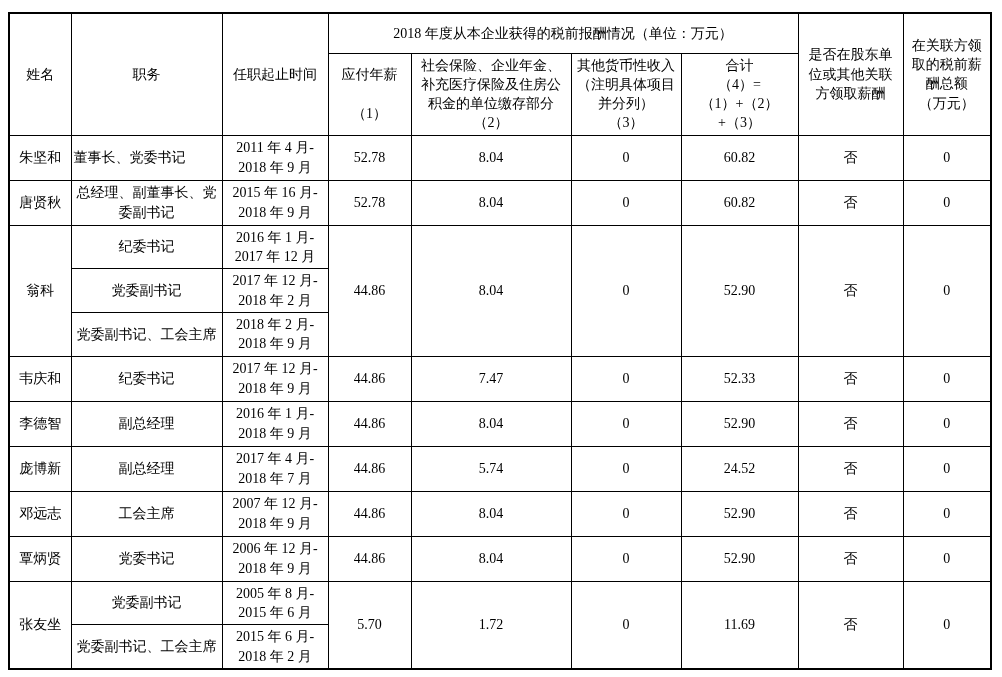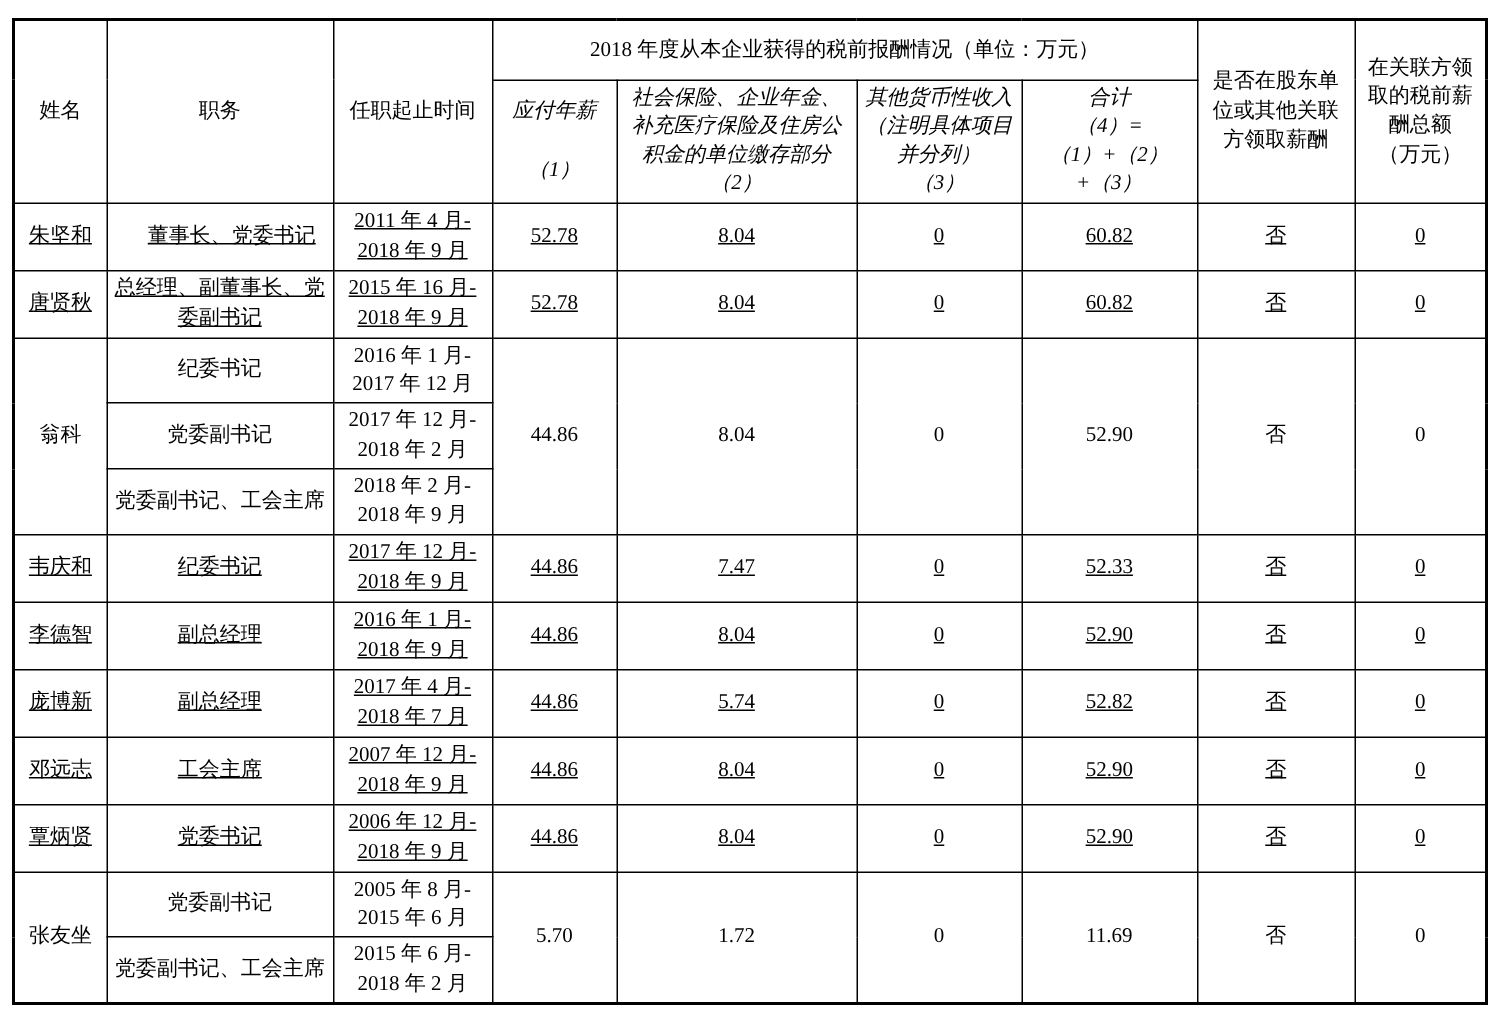--- a/index.html
+++ b/index.html
@@ -30,26 +30,26 @@
     font-weight: normal;
     font-size: 14px;
     line-height: 1.38;
     text-align: center;
     vertical-align: middle;
     padding: 2px 3px;
     white-space: pre-line;
     overflow: hidden;
   }
   tr.h1 { height: 40px; }
-  tr.h2 { height: 80px; font-style: italic; }
-  tr.std { height: 45px; text-decoration: underline; }
+  tr.h2 { height: 80px; }
+  tr.std { height: 45px; }
   tr.sub3 { height: 37px; }
   tr.sub2 { height: 39px; }
   td.pos { text-align: left; padding-left: 7px; }
-  td.pos.center { text-align: center; padding-left: 19px; }
+  td.pos.center { text-align: left; padding-left: 2px; }
   .note {
     margin: 7px 0 0 8px;
     font-size: 17px;
     letter-spacing: 0.5px;
     white-space: nowrap;
   }
 </style>
 </head>
 <body>
 
@@ -173,21 +173,21 @@
       </tr>
 
       <tr class="std">
         <td>庞博新</td>
         <td class="pos">副总经理</td>
         <td>2017 年 4 月-
 2018 年 7 月</td>
         <td>44.86</td>
         <td>5.74</td>
         <td>0</td>
-        <td>52.82</td>
+        <td>24.52</td>
         <td>否</td>
         <td>0</td>
       </tr>
 
       <tr class="std">
         <td>邓远志</td>
         <td class="pos">工会主席</td>
         <td>2007 年 12 月-
 2018 年 9 月</td>
         <td>44.86</td>

